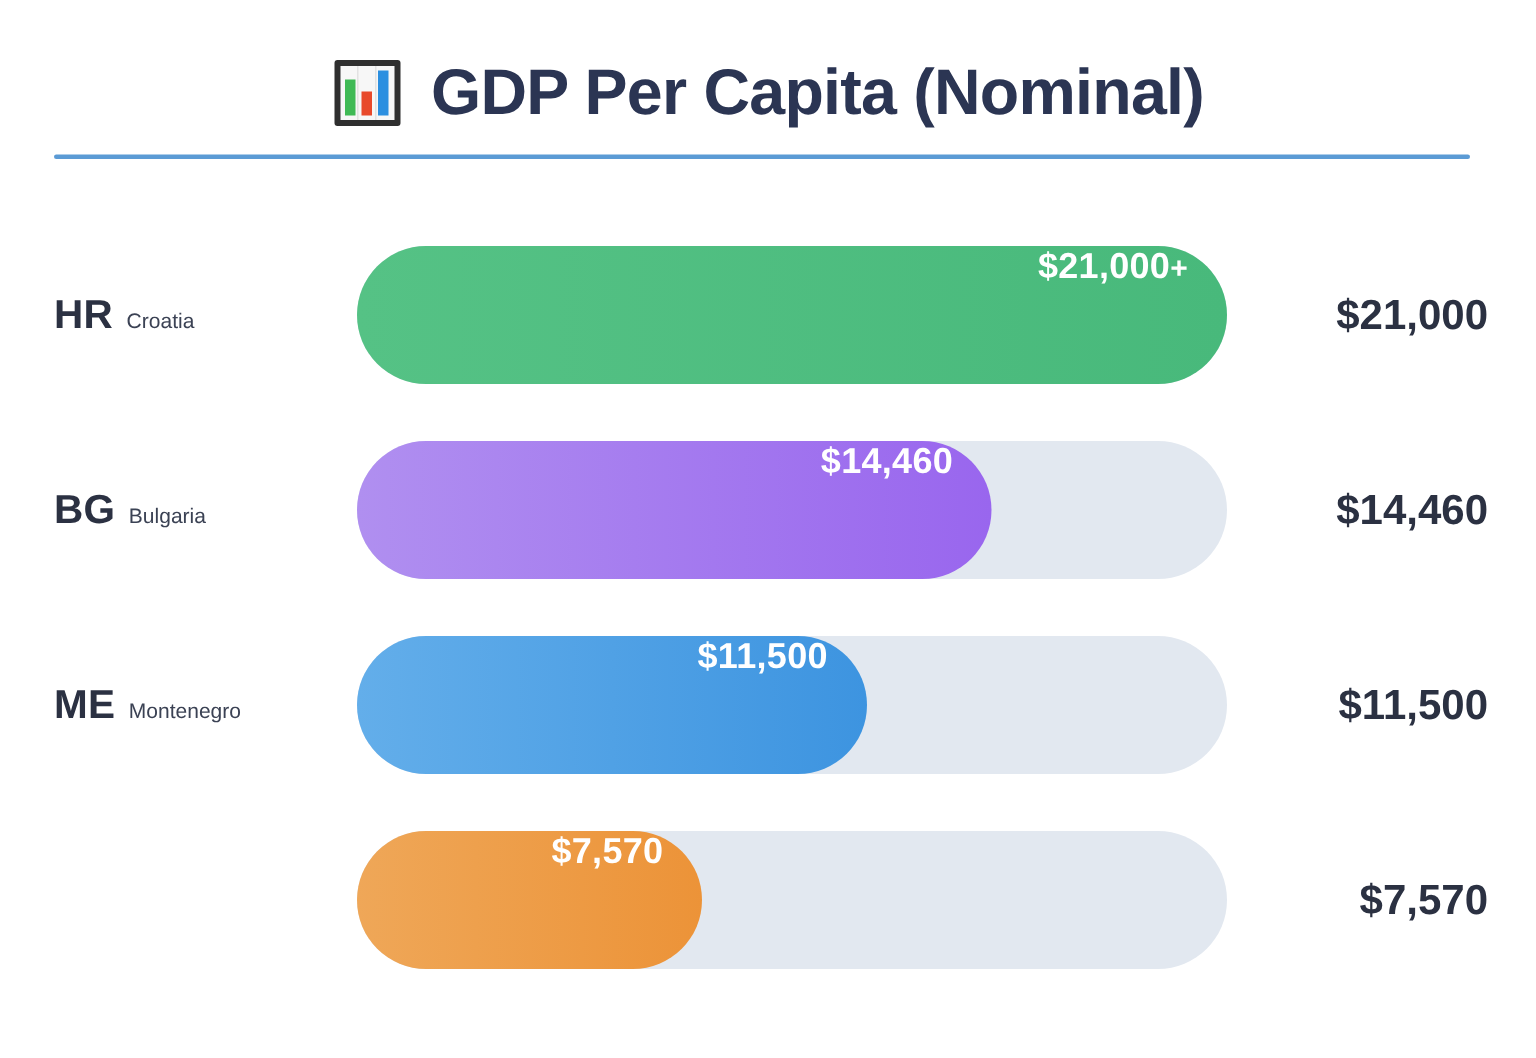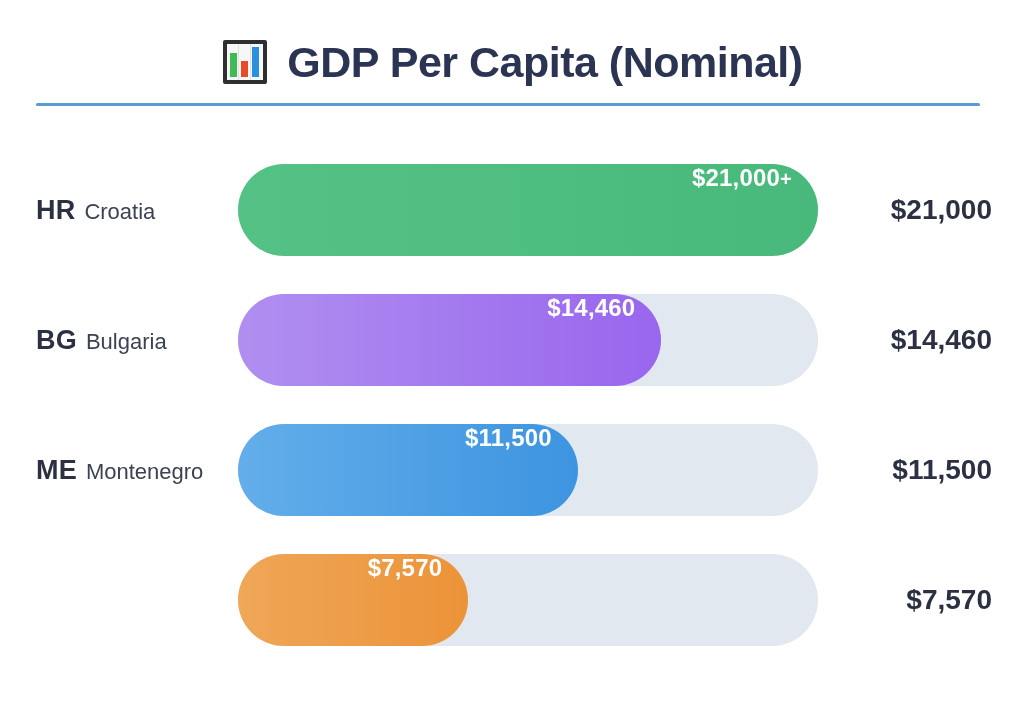--- a/index.html
+++ b/index.html
@@ -74,21 +74,21 @@
     white-space: nowrap;
     z-index: 1;
   }
   .code {
     font-size: 27px;
     font-weight: bold;
     color: #2b3142;
     letter-spacing: 0.2px;
   }
   .country {
-    font-size: 22px;
+    font-size: 14px;
     font-weight: normal;
     color: #3b4254;
   }
 
   .track {
     position: absolute;
     left: 238px;
     top: 50%;
     transform: translateY(-50%);
     width: 580px;

